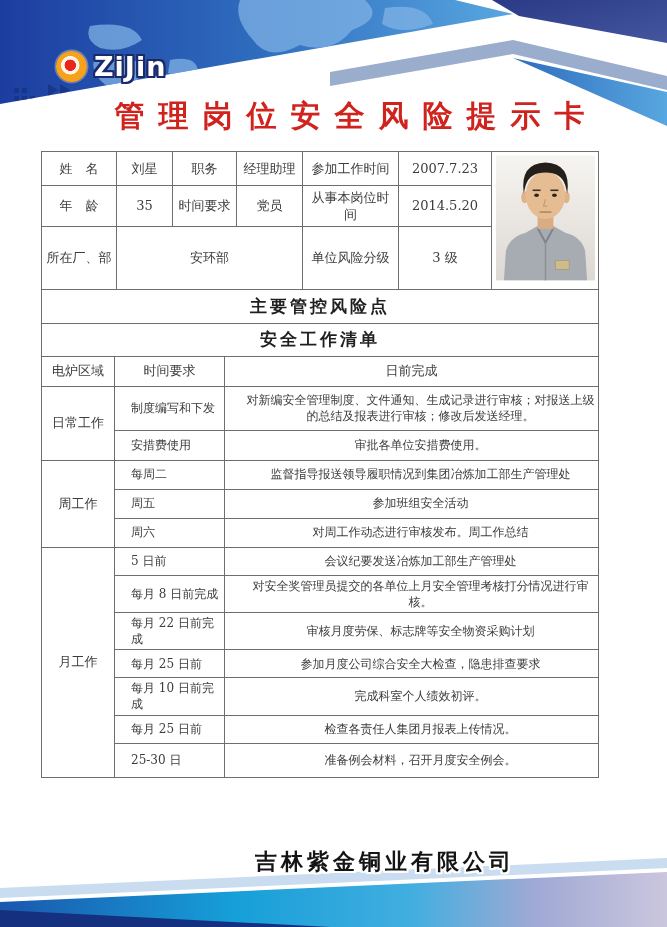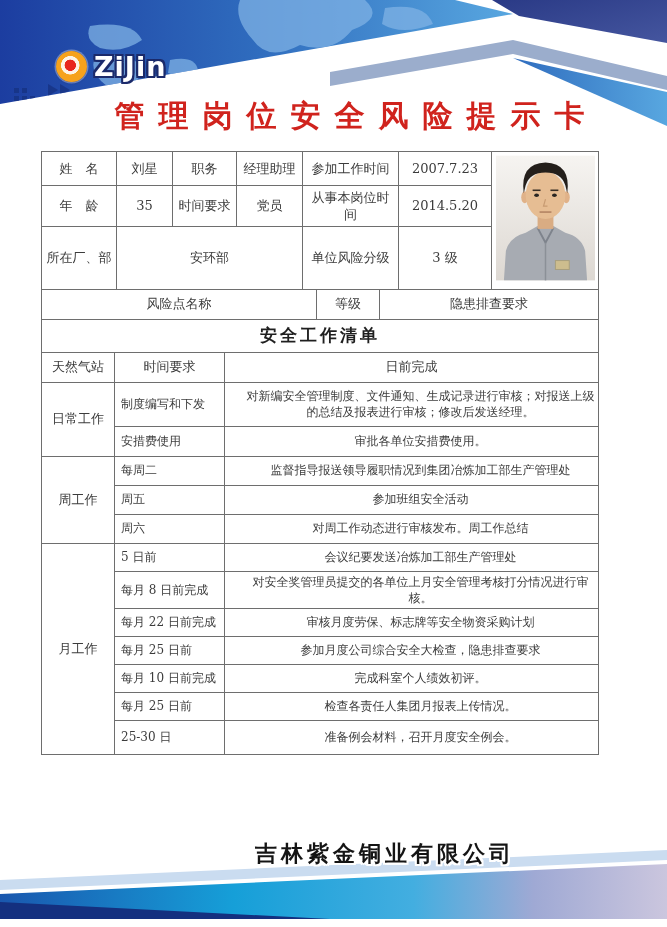--- a/index.html
+++ b/index.html
@@ -23,26 +23,26 @@
   
   .tables{position:absolute;top:151px;left:41px;width:557px;}
   table{border-collapse:collapse;width:557px;table-layout:fixed;color:#3c3c3c;}
   table + table{margin-top:-1px;}
   td{border:1px solid #6e6e6e;text-align:center;font-size:13px;padding:2px 4px;
      line-height:1.35;overflow:hidden;}
   .sect{font-size:17px;font-weight:bold;color:#1f1f1f;letter-spacing:3px;}
   .risk-name{text-align:left;font-size:11.5px;line-height:1.5;padding:3px 6px;}
   .req td, .req-cell{vertical-align:middle;}
   .req-block{display:inline-block;text-align:left;font-size:13px;line-height:1.7;}
-  .time{text-align:left;font-size:12px;padding-left:6px;}
+  .time{text-align:left;font-size:12px;padding-left:16px;}
   .std{text-align:center;font-size:12px;padding-left:20px;padding-right:2px;}
   .photo-cell{padding:3px;vertical-align:middle;}
 
   
-  .footer{position:absolute;left:0;bottom:8px;width:551px;height:75px;}
+  .footer{position:absolute;left:0;bottom:0;width:551px;height:75px;}
   .footer svg{position:absolute;left:0;top:0;display:block;}
   .company{position:absolute;top:-5px;right:36px;z-index:2;
      font-family:"DejaVu Sans","Liberation Sans",sans-serif;font-weight:bold;
      font-size:22px;letter-spacing:4px;color:#141414;
      text-shadow:-2px 0 #fff,2px 0 #fff,0 -2px #fff,0 2px #fff,
                  -2px -2px #fff,2px 2px #fff,-2px 2px #fff,2px -2px #fff;}
 </style>
 </head>
 <body>
 
@@ -165,40 +165,38 @@
     </tbody>
       </table>
 
     <table>
       <colgroup>
         <col style="width:275px">
           <col style="width:63px">
           <col style="width:219px">
       </colgroup>
       <tbody>
-      <tr style="height:30px">
-        <td>风险点名称</td>
-        <td>等级</td>
-        <td>隐患排查要求</td>
+          <tr style="height:34px">
+        <td colspan="3" class="sect">主要管控风险点</td>
       </tr>
     </tbody>
       </table>
 
     <table>
       <colgroup>
         <col style="width:73px">
           <col style="width:110px">
           <col style="width:374px">
       </colgroup>
       <tbody>
           <tr style="height:33px">
         <td colspan="3" class="sect">安全工作清单</td>
       </tr>
       <tr style="height:30px">
-        <td>天然气站</td>
+        <td>电炉区域</td>
         <td>时间要求</td>
         <td>日前完成</td>
       </tr>
 
       <tr style="height:44px">
         <td rowspan="2">日常工作</td>
         <td class="time">制度编写和下发</td>
         <td class="std">对新编安全管理制度、文件通知、生成记录进行审核；对报送上级的总结及报表进行审核；修改后发送经理。</td>
       </tr>
       <tr style="height:30px">

